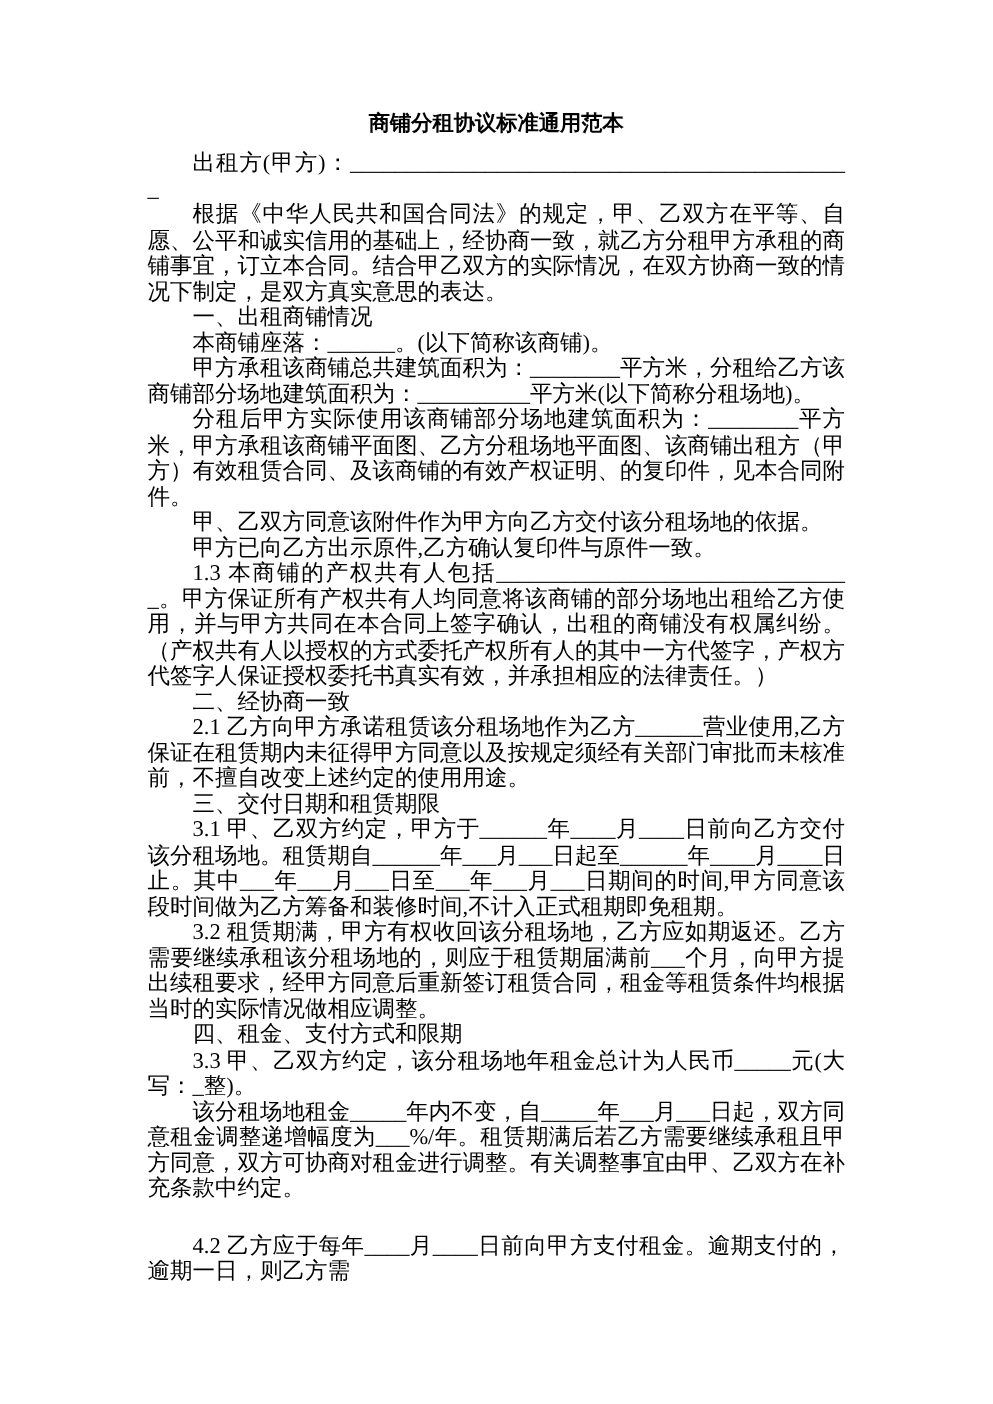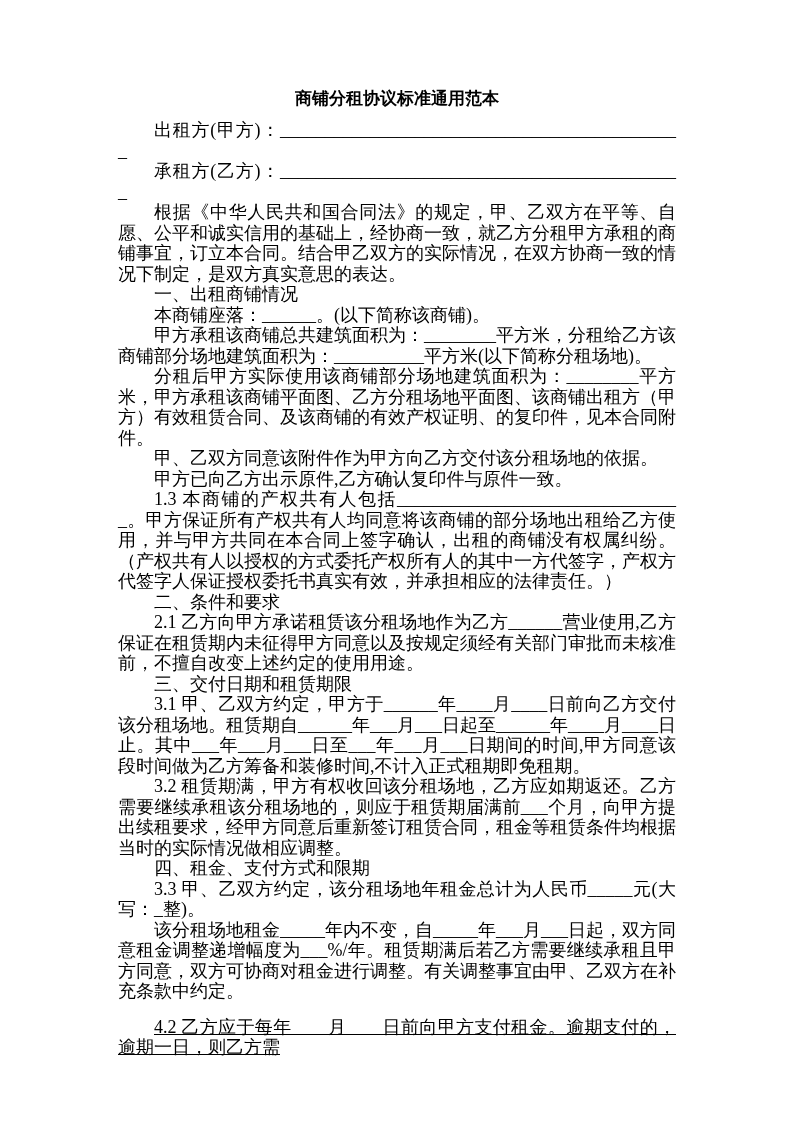--- a/index.html
+++ b/index.html
@@ -28,41 +28,39 @@
   .para {
     font-size: 18px;
     line-height: 20.5px;
     margin: 0;
     text-indent: 2em;
     text-align: justify;
     word-break: break-all;
     overflow-wrap: break-word;
   }
   .para.mt {
-    margin-top: 15px;
-    text-decoration: underline;
+    margin-top: 25px;
   }
 </style>
 </head>
 <body>
 
 <div class="page">
   <h1 class="doc-title">商铺分租协议标准通用范本</h1>
 
   <p class="para">出租方(甲方)：_____________________________________________</p>
-  <p class="para">承租方(乙方)：_____________________________________________</p>
   <p class="para">根据《中华人民共和国合同法》的规定，甲、乙双方在平等、自愿、公平和诚实信用的基础上，经协商一致，就乙方分租甲方承租的商铺事宜，订立本合同。结合甲乙双方的实际情况，在双方协商一致的情况下制定，是双方真实意思的表达。</p>
   <p class="para">一、出租商铺情况</p>
   <p class="para">本商铺座落：______。(以下简称该商铺)。</p>
   <p class="para">甲方承租该商铺总共建筑面积为：________平方米，分租给乙方该商铺部分场地建筑面积为：__________平方米(以下简称分租场地)。</p>
   <p class="para">分租后甲方实际使用该商铺部分场地建筑面积为：________平方米，甲方承租该商铺平面图、乙方分租场地平面图、该商铺出租方（甲方）有效租赁合同、及该商铺的有效产权证明、的复印件，见本合同附件。</p>
   <p class="para">甲、乙双方同意该附件作为甲方向乙方交付该分租场地的依据。</p>
   <p class="para">甲方已向乙方出示原件,乙方确认复印件与原件一致。</p>
   <p class="para">1.3 本商铺的产权共有人包括________________________________。甲方保证所有产权共有人均同意将该商铺的部分场地出租给乙方使用，并与甲方共同在本合同上签字确认，出租的商铺没有权属纠纷。（产权共有人以授权的方式委托产权所有人的其中一方代签字，产权方代签字人保证授权委托书真实有效，并承担相应的法律责任。）</p>
-  <p class="para">二、条件和要求</p>
+  <p class="para">二、经协商一致</p>
   <p class="para">2.1 乙方向甲方承诺租赁该分租场地作为乙方______营业使用,乙方保证在租赁期内未征得甲方同意以及按规定须经有关部门审批而未核准前，不擅自改变上述约定的使用用途。</p>
   <p class="para">三、交付日期和租赁期限</p>
   <p class="para">3.1 甲、乙双方约定，甲方于______年____月____日前向乙方交付该分租场地。租赁期自______年___月___日起至______年____月____日止。其中___年___月___日至___年___月___日期间的时间,甲方同意该段时间做为乙方筹备和装修时间,不计入正式租期即免租期。</p>
   <p class="para">3.2 租赁期满，甲方有权收回该分租场地，乙方应如期返还。乙方需要继续承租该分租场地的，则应于租赁期届满前___个月，向甲方提出续租要求，经甲方同意后重新签订租赁合同，租金等租赁条件均根据当时的实际情况做相应调整。</p>
   <p class="para">四、租金、支付方式和限期</p>
   <p class="para">3.3 甲、乙双方约定，该分租场地年租金总计为人民币_____元(大写：_整)。</p>
   <p class="para">该分租场地租金_____年内不变，自_____年___月___日起，双方同意租金调整递增幅度为___%/年。租赁期满后若乙方需要继续承租且甲方同意，双方可协商对租金进行调整。有关调整事宜由甲、乙双方在补充条款中约定。</p>
   <p class="para mt">4.2 乙方应于每年____月____日前向甲方支付租金。逾期支付的，逾期一日，则乙方需</p>
 </div>
 

